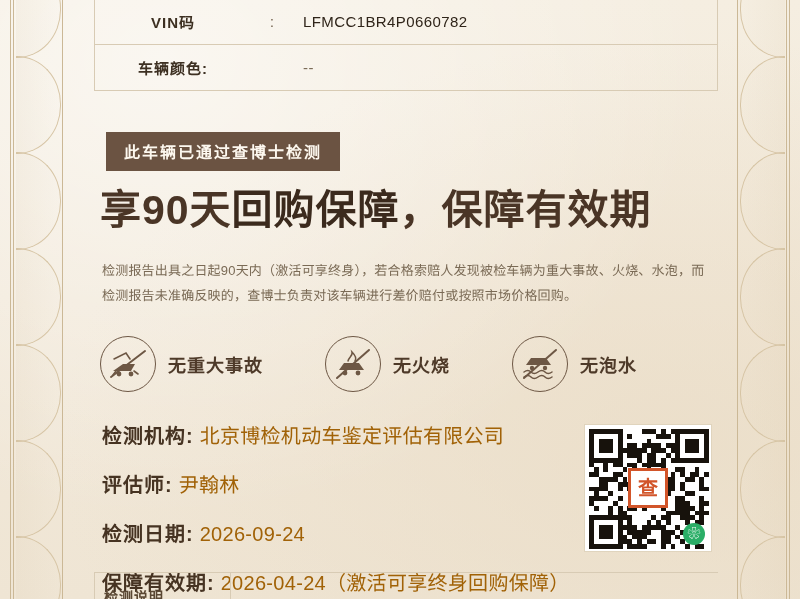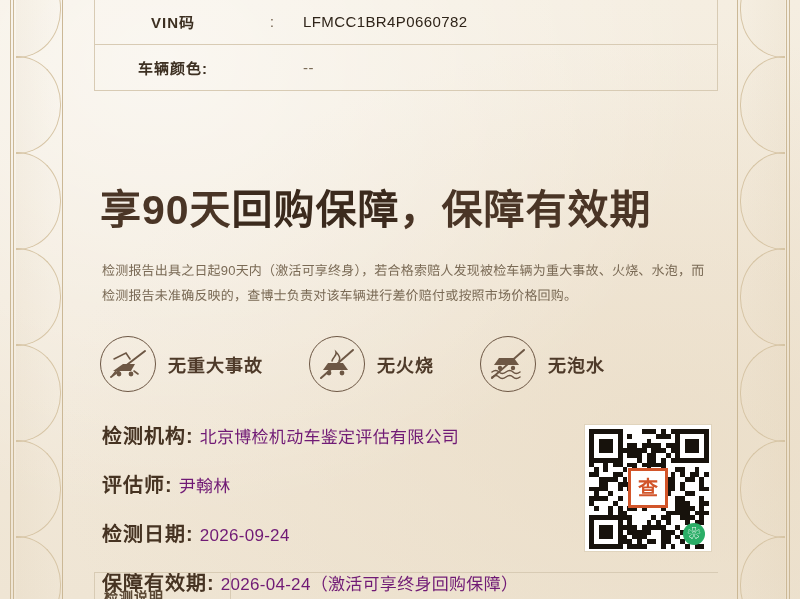--- a/index.html
+++ b/index.html
@@ -174,20 +174,21 @@
   }
 
   
   .guarantees {
     position: absolute;
     left: 26px;
     right: 10px;
     top: 336px;
     display: flex;
     align-items: center;
+    gap: 16px;
   }
   .g-item {
     display: flex;
     align-items: center;
     margin-right: 46px;
   }
   .g-circle {
     width: 54px;
     height: 54px;
     border-radius: 50%;
@@ -219,22 +220,22 @@
     margin-bottom: 20px;
     white-space: nowrap;
   }
   .info-key {
     font-size: 20px;
     font-weight: bold;
     color: #463322;
     letter-spacing: 1px;
   }
   .info-val {
-    font-size: 17px;
-    color: #701a75;
+    font-size: 20px;
+    color: #a16207;
     margin-left: 6px;
     letter-spacing: 0.3px;
   }
 
   
   .qr-box {
     position: absolute;
     right: 14px;
     top: 424px;
     width: 128px;
@@ -361,20 +362,21 @@
         <td class="value">LFMCC1BR4P0660782</td>
       </tr>
       <tr>
         <td class="label">车辆颜色:</td>
         <td class="colon"></td>
         <td class="value muted">--</td>
       </tr>
     </tbody>
       </table>
 
+    <div class="pass-badge">此车辆已通过查博士检测</div>
 
     <div class="headline">
       <span>享90天</span><span class="big">回购保障</span><span>，保障有效期</span>
     </div>
 
     <div class="desc">检测报告出具之日起90天内（激活可享终身），若合格索赔人发现被检车辆为重大事故、火烧、水泡，而检测报告未准确反映的，查博士负责对该车辆进行差价赔付或按照市场价格回购。</div>
 
     <div class="guarantees">
 
       <div class="g-item">

